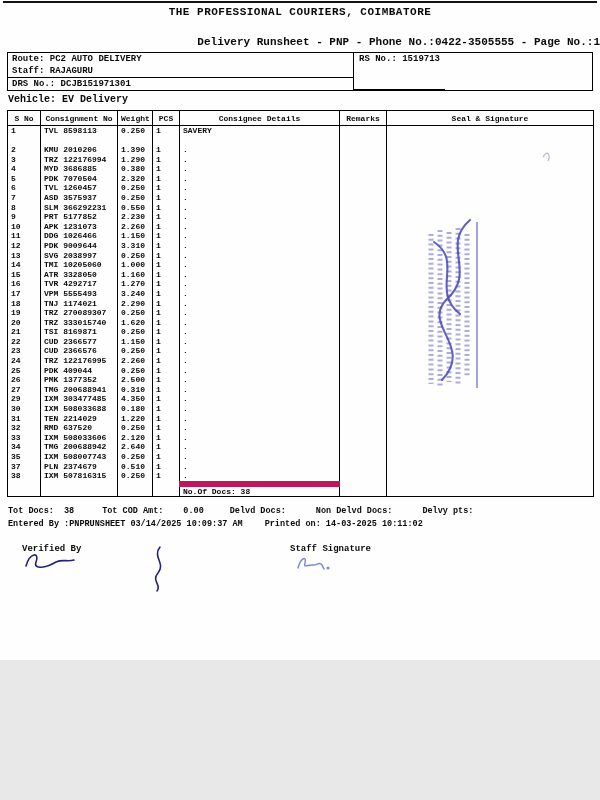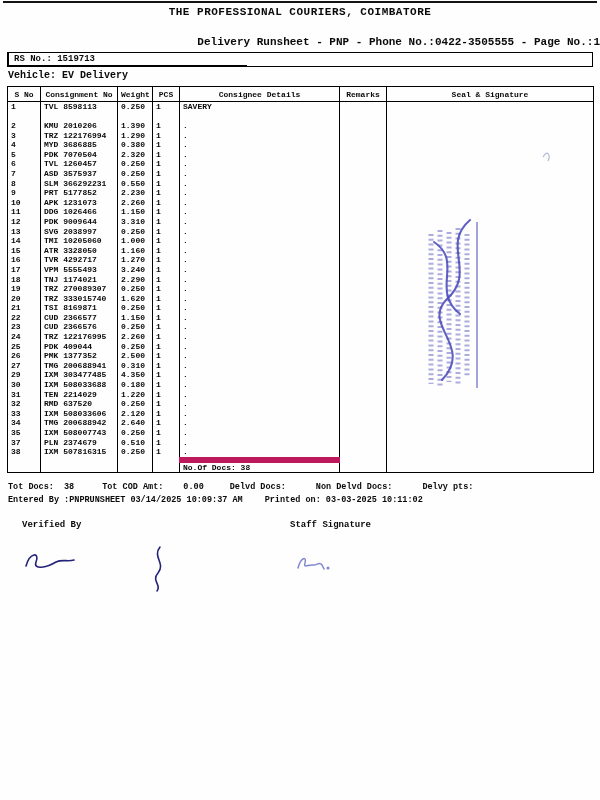--- a/index.html
+++ b/index.html
@@ -1,28 +1,28 @@
 <!DOCTYPE html>
 <html style="--stamp-blue: #4646b8; --signature-navy: #23237a; --staff-sig-blue: #8089d0;"><head>
 <meta charset="utf-8">
 <style>
   html,body{margin:0;padding:0;background:#e8e8e8;}
   .page{
-    position:relative;width:600px;height:800px;background:#fefefe;
+    position:relative;width:600px;height:660px;background:#fefefe;
     font-family:"Liberation Mono","DejaVu Sans Mono",monospace;
     color:#0a0a0a;overflow:hidden;margin:0 auto;
   }
   .top-edge{position:absolute;top:1px;left:3px;right:3px;height:2px;background:#141414;}
   .title{margin-top:6px;text-align:center;font-size:11px;font-weight:700;letter-spacing:.5px;}
   .subtitle{margin-top:18px;text-align:right;font-size:11px;font-weight:700;}
   .info-box{margin:4px 7px 0 7px;border:1px solid #000;display:flex;font-size:9px;font-weight:700;}
   .info-left{flex:1;display:flex;flex-direction:column;}
   .info-left .pad{padding:1px 4px;}
   .drs-row{border-top:1px solid #000;padding:1px 4px;}
-  .info-right{width:238px;border-left:1px solid #000;display:flex;flex-direction:column;}
+  .info-right{width:238px;border-left:1px solid #000;display:flex;}
   .rs-no{padding:1px 5px;border-bottom:1px solid #000;}
   .rs-date{padding:1px 5px;flex:1;}
   .vehicle{margin:3px 0 0 8px;font-size:10px;font-weight:700;}
   table.runsheet{
     margin:5px 0 0 7px;border-collapse:collapse;table-layout:fixed;width:586px;
     font-size:8px;font-weight:700;
   }
   table.runsheet th{
     border:1px solid #000;text-align:center;padding:1px 3px;font-size:8px;height:12px;
     overflow:hidden;white-space:nowrap;
@@ -56,20 +56,25 @@
 </head>
 <body>
 
 <div class="page">
   <div class="top-edge"></div>
 
   <div class="title">THE PROFESSIONAL COURIERS, COIMBATORE</div>
   <div class="subtitle">Delivery Runsheet - PNP - Phone No.:0422-3505555 - Page No.:1</div>
 
   <div class="info-box">
+    <div class="info-left">
+      <div class="pad">Route: PC2 AUTO DELIVERY</div>
+      <div class="pad">Staff: RAJAGURU</div>
+      <div class="drs-row">DRS No.: DCJB151971301</div>
+    </div>
     <div class="info-right">
       <div class="rs-no">RS No.: 1519713</div>
     </div>
   </div>
 
   <div class="vehicle">Vehicle: EV Delivery</div>
 
   <table class="runsheet">
     <colgroup>
       <col style="width:33px">
@@ -435,21 +440,21 @@
     <span class="v38">38</span>
     <span class="lcod">Tot COD Amt:</span>
     <span class="vcod">0.00</span>
     <span class="ldel">Delvd Docs:</span>
     <span class="lnon">Non Delvd Docs:</span>
     <span class="lpts">Delvy pts:</span>
   </div>
 
   <div class="entered">
     <span>Entered By :PNPRUNSHEET 03/14/2025 10:09:37 AM</span>
-    <span class="printed">Printed on: 03-03-2025 10:11:02</span>
+    <span class="printed">Printed on: 14-03-2025 10:11:02</span>
   </div>
 
   <div class="sigrow">
     <span class="verified">Verified By</span>
     <span>Staff Signature</span>
   </div>
 
   <svg class="ink-overlay" width="600" height="800" viewBox="0 0 600 800">
 
     <g transform="translate(424,218)">

